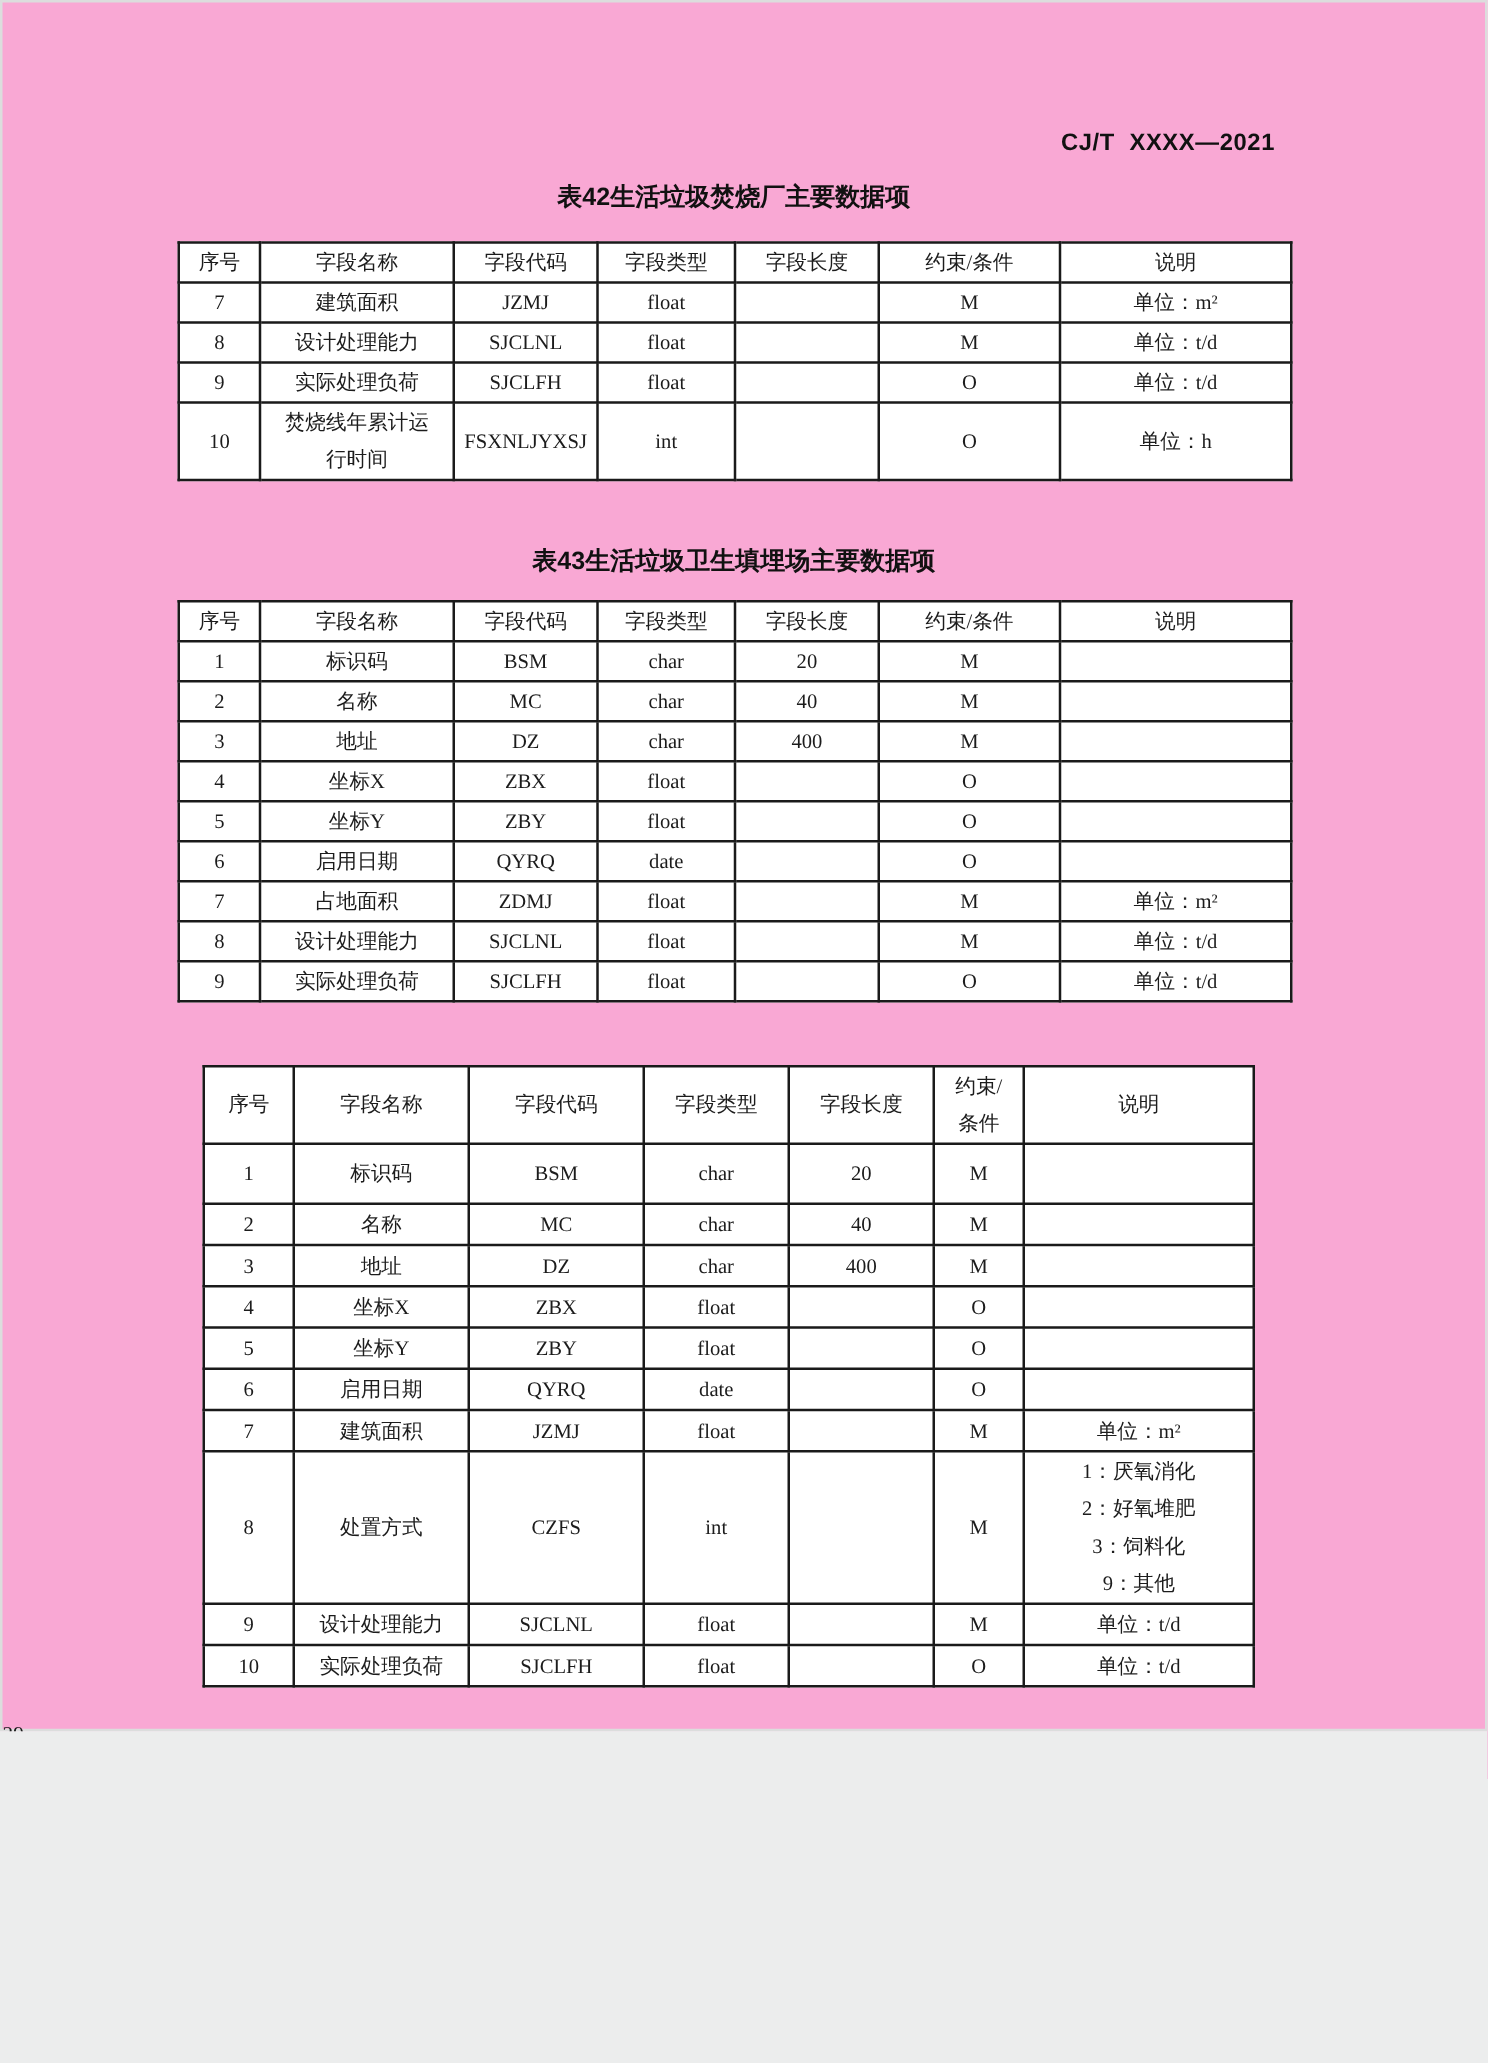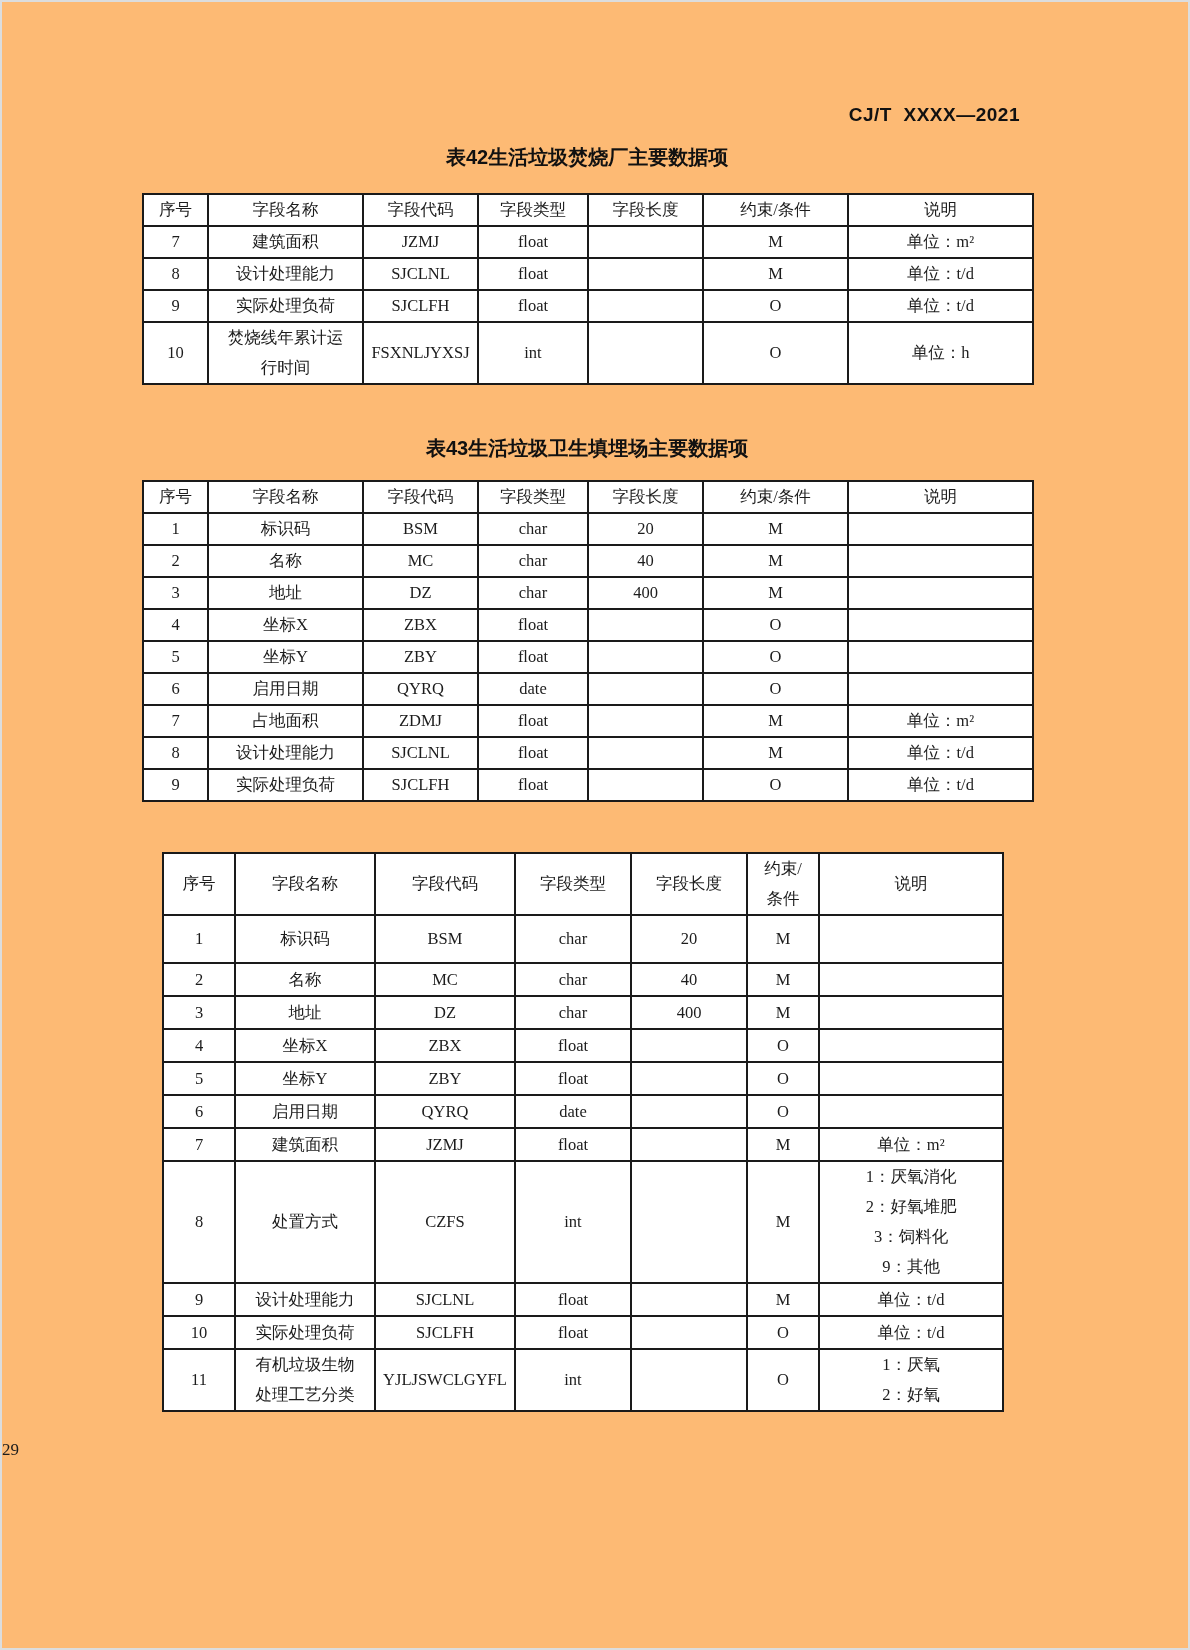--- a/index.html
+++ b/index.html
@@ -1,20 +1,20 @@
 <!DOCTYPE html>
 <html><head>
 <meta charset="utf-8">
 <style>
   html,body { margin:0; padding:0; background:#eceded; }
   .page {
     position:relative;
-    width:1190px; height:1650px;
+    width:1190px; height:1385px;
     margin:0 auto;
-    background:#fdba74;
+    background:#f9a8d4;
     border:2px solid #dcdddd;
     box-sizing:border-box;
     font-family:"Liberation Serif","DejaVu Serif",serif;
     color:#1c1c1c;
     padding-top:142px;
   }
   .doc-code {
     position:absolute; top:102px; right:168px;
     font-family:"Liberation Sans","DejaVu Sans",sans-serif;
     font-weight:700; font-size:19px; letter-spacing:0.5px;
@@ -354,28 +354,18 @@
         </tr>
         <tr>
           <td class="cell-seq">10</td>
           <td class="cell-name">实际处理负荷</td>
           <td class="cell-code">SJCLFH</td>
           <td class="cell-type">float</td>
           <td class="cell-length"></td>
           <td class="cell-constraint">O</td>
           <td class="cell-description">单位：t/d</td>
         </tr>
-        <tr>
-          <td class="cell-seq">11</td>
-          <td class="cell-name">有机垃圾生物处理工艺分类</td>
-          <td class="cell-code">YJLJSWCLGYFL</td>
-          <td class="cell-type">int</td>
-          <td class="cell-length"></td>
-          <td class="cell-constraint">O</td>
-          <td class="cell-description">1：厌氧
-2：好氧</td>
-        </tr>
       </tbody>
   </table>
 
   <div class="page-number">29</div>
 
 </div>
 
 </body></html>

